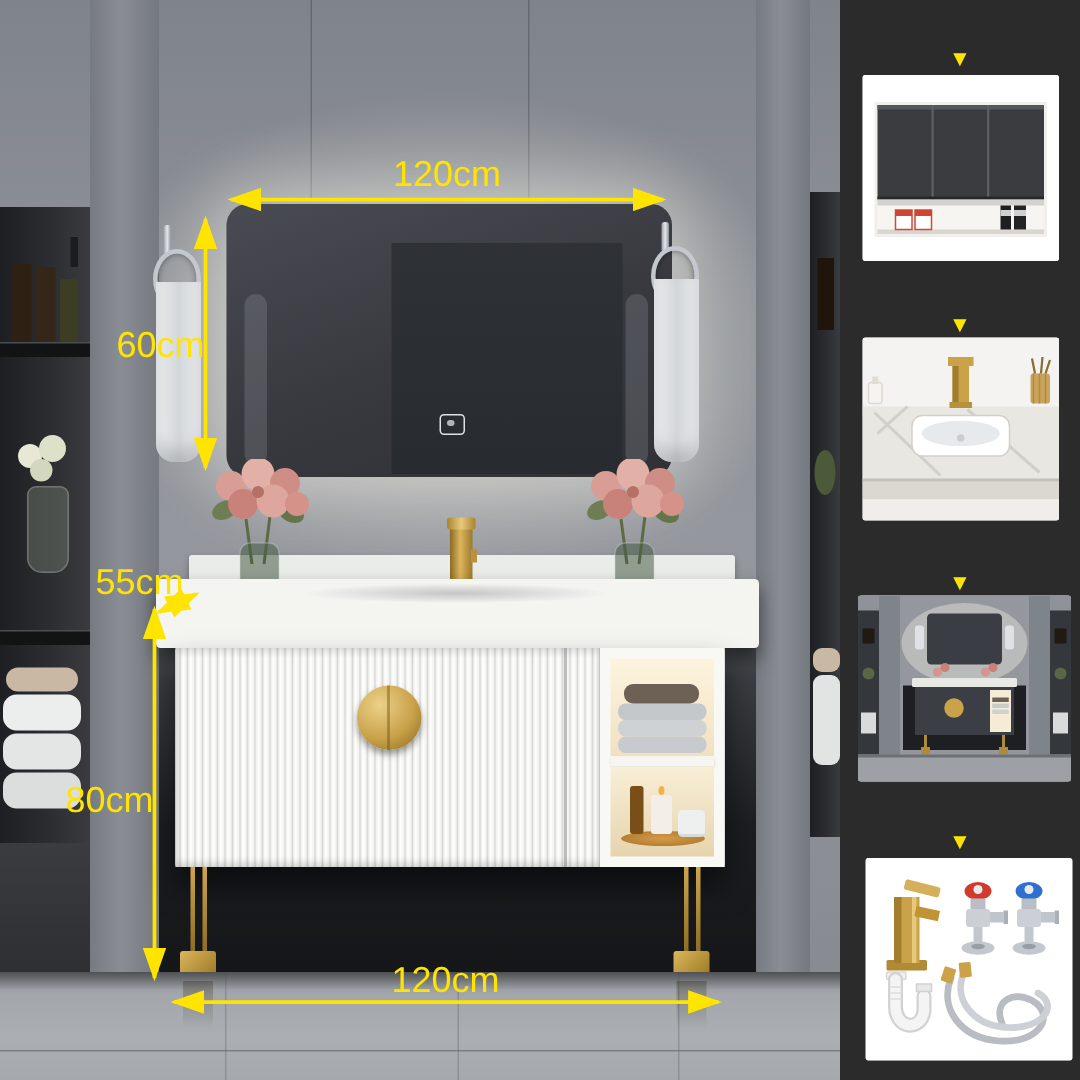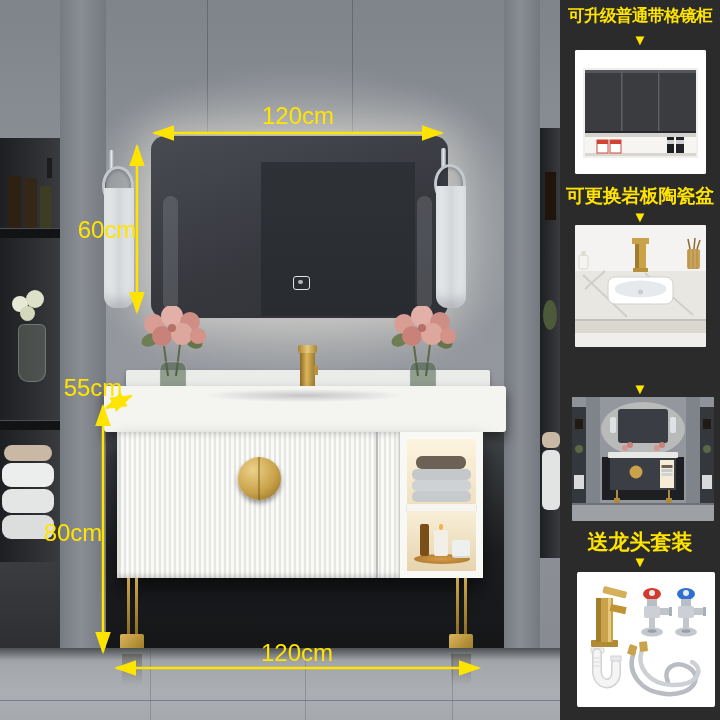--- a/index.html
+++ b/index.html
@@ -236,21 +236,20 @@
       <text x="93" y="396" text-anchor="middle">55cm</text>
       <line x1="103" y1="406" x2="103" y2="652" marker-start="url(#ah)" marker-end="url(#ah)"></line>
       <text x="73" y="541" text-anchor="middle">80cm</text>
       <line x1="116" y1="668" x2="479" y2="668" marker-start="url(#ah)" marker-end="url(#ah)"></line>
       <text x="297" y="661" text-anchor="middle">120cm</text>
     </svg>
   </div>
 
   <div class="abs sidebar">
 
-    <div class="abs opt-label" style="top:6px;font-size:16.5px;letter-spacing:-0.5px;">可升级普通带格镜柜</div>
     <div class="abs opt-arrow" style="top:32px;">▼</div>
     <div class="abs card" style="left:15px;top:50px;width:131px;height:124px;">
       <svg width="131" height="124" viewBox="0 0 131 124">
         <rect width="131" height="124" fill="#ffffff"></rect>
         <rect x="8" y="18" width="115" height="90" fill="#f1efec"></rect>
         <rect x="10" y="20" width="111" height="63" fill="#3a3c40"></rect>
         <rect x="10" y="20" width="111" height="3" fill="#54575c"></rect>
         <rect x="46" y="20" width="1.5" height="63" fill="#5c5f64"></rect>
         <rect x="83" y="20" width="1.5" height="63" fill="#5c5f64"></rect>
         <rect x="10" y="81" width="111" height="2" fill="#26282b"></rect>
@@ -261,21 +260,20 @@
         <rect x="22" y="90" width="11" height="4" fill="#d04434"></rect>
         <rect x="35" y="90" width="11" height="13" fill="#ffffff" stroke="#cc4a3a"></rect>
         <rect x="35" y="90" width="11" height="4" fill="#d04434"></rect>
         <rect x="92" y="87" width="7" height="16" fill="#1e1f21"></rect>
         <rect x="92" y="90" width="7" height="4" fill="#cfd0d2"></rect>
         <rect x="101" y="87" width="8" height="16" fill="#232426"></rect>
         <rect x="101" y="90" width="8" height="4" fill="#cfd0d2"></rect>
       </svg>
     </div>
 
-    <div class="abs opt-label" style="top:185px;font-size:18.5px;">可更换岩板陶瓷盆</div>
     <div class="abs opt-arrow" style="top:209px;">▼</div>
     <div class="abs card" style="left:15px;top:225px;width:131px;height:122px;">
       <svg width="131" height="122" viewBox="0 0 131 122">
         <rect width="131" height="122" fill="#fbfbfa"></rect>
         <rect width="131" height="52" fill="#f4f3f1"></rect>
         <rect y="46" width="131" height="48" fill="#e9e7e2"></rect>
         <path d="M8,50 L52,92 M70,48 L118,90 M30,46 L10,64" stroke="#cdcac4" stroke-width="2" fill="none" opacity=".85"></path>
         <rect y="94" width="131" height="14" fill="#dbd8d2"></rect>
         <rect y="94" width="131" height="2" fill="#c4c1ba"></rect>
         <rect y="108" width="131" height="14" fill="#efeeeb"></rect>
@@ -327,21 +325,20 @@
         <rect x="89.5" y="76" width="11" height="3" fill="#ced2d5"></rect>
         <rect x="44" y="93" width="2" height="10" fill="#b08a3c"></rect>
         <rect x="96" y="93" width="2" height="10" fill="#b08a3c"></rect>
         <rect x="42" y="101" width="6" height="5" fill="#b08a3c"></rect>
         <rect x="94" y="101" width="6" height="5" fill="#b08a3c"></rect>
         <rect y="106" width="142" height="18" fill="#9da1a6"></rect>
         <rect y="106" width="142" height="2" fill="rgba(0,0,0,.3)"></rect>
       </svg>
     </div>
 
-    <div class="abs opt-label" style="top:529px;font-size:21px;">送龙头套装</div>
     <div class="abs opt-arrow" style="top:554px;">▼</div>
     <div class="abs card" style="left:17px;top:572px;width:138px;height:135px;">
       <svg width="138" height="135" viewBox="0 0 136 135">
         <rect width="136" height="135" fill="#ffffff"></rect>
 
         <rect x="13" y="68" width="27" height="7" rx="1" fill="#b08a34"></rect>
         <rect x="18" y="26" width="17" height="44" fill="#c9a24a"></rect>
         <rect x="18" y="26" width="5" height="44" fill="#a37e2c"></rect>
         <rect x="30" y="26" width="3" height="44" fill="#e7c97e"></rect>
         <rect x="26" y="14" width="24" height="7" rx="1.5" fill="#d4b05a" transform="rotate(14 26 14)"></rect>

